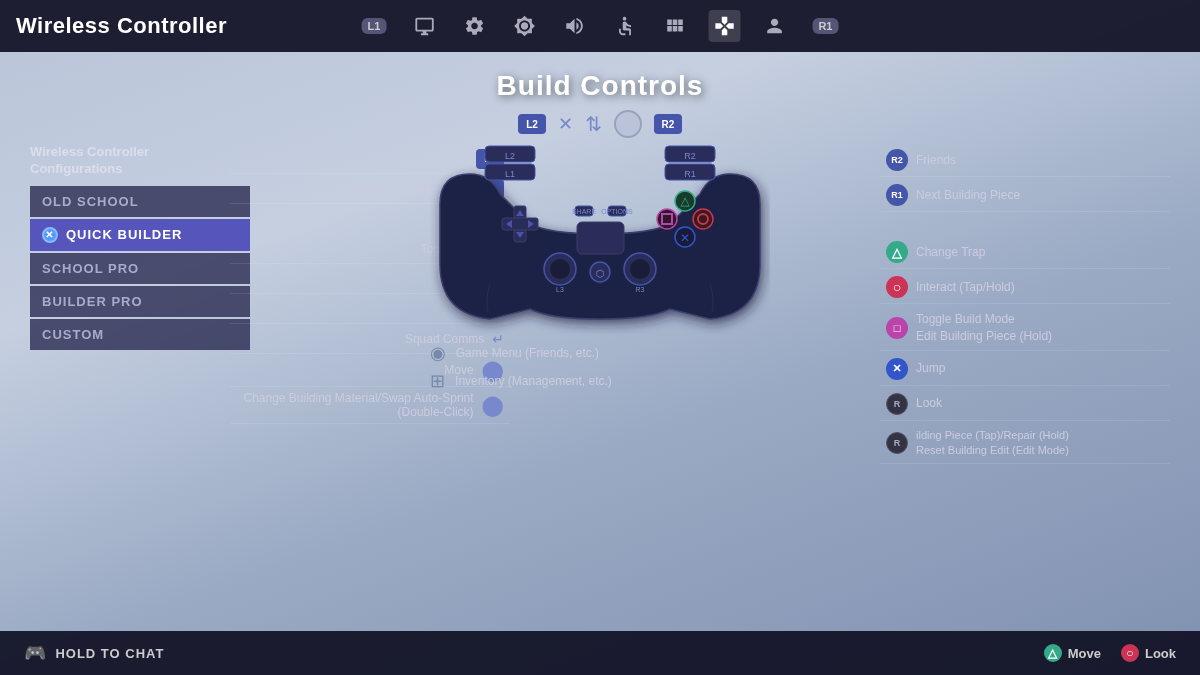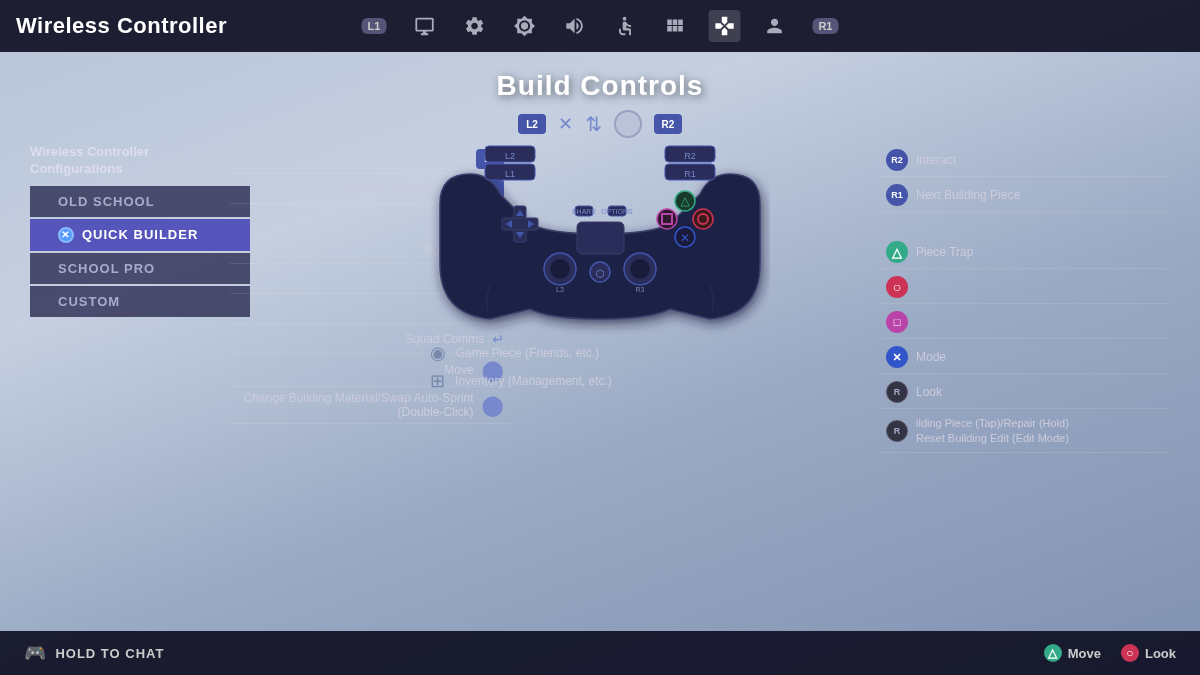--- a/index.html
+++ b/index.html
@@ -147,21 +147,21 @@
       line-height: 1.3;
       margin-bottom: 8px;
     }
     .config-list {
       display: flex;
       flex-direction: column;
       gap: 2px;
     }
     .config-item {
       background: rgba(20, 20, 60, 0.7);
-      padding: 8px 28px;
+      padding: 8px 12px;
       font-size: 13px;
       font-weight: bold;
       letter-spacing: 1px;
       cursor: pointer;
       color: #aac;
     }
     .config-item.active {
       background: #5555bb;
       color: #fff;
       display: flex;
@@ -418,20 +418,21 @@
         <span>Wireless Controller</span><br>
         <span>Configurations</span>
       </div>
       <div class="config-list">
         <div class="config-item">OLD SCHOOL</div>
         <div class="config-item active">
           <span class="x-mark">✕</span>
           QUICK BUILDER
         </div>
         <div class="config-item">SCHOOL PRO</div>
+        <div class="config-item">BUILDER PRO</div>
         <div class="config-item">CUSTOM</div>
       </div>
     </div>
 
     <div id="left-bindings">
 
       <div class="binding-row">
         <span class="binding-label">-</span>
         <span class="btn-badge btn-l2">L2</span>
       </div>
@@ -541,59 +542,61 @@
 
           <text x="130" y="158" fill="#7788aa" font-size="7" text-anchor="middle">L3</text>
 
           <text x="210" y="158" fill="#7788aa" font-size="7" text-anchor="middle">R3</text>
         </svg>
       </div>
 
       <div class="ctrl-bottom-labels">
         <div class="ctrl-bottom-row">
           <span class="ctrl-bottom-icon">◉</span>
-          <span>Game Piece (Friends, etc.)</span>
+          <span>Game Menu (Friends, etc.)</span>
         </div>
         <div class="ctrl-bottom-row">
           <span class="ctrl-bottom-icon">⊞</span>
           <span>Inventory (Management, etc.)</span>
         </div>
       </div>
     </div>
 
     <div id="right-bindings">
 
       <div class="right-binding-row">
         <span class="ps-btn ps-r2">R2</span>
-        <span class="right-binding-label">Interact</span>
+        <span class="right-binding-label">Friends</span>
       </div>
 
       <div class="right-binding-row">
         <span class="ps-btn ps-r1">R1</span>
         <span class="right-binding-label">Next Building Piece</span>
       </div>
 
       <div style="height:20px;"></div>
 
       <div class="right-binding-row">
         <span class="ps-btn ps-tri">△</span>
-        <span class="right-binding-label">Piece Trap</span>
+        <span class="right-binding-label">Change Trap</span>
       </div>
 
       <div class="right-binding-row">
         <span class="ps-btn ps-cir" style="font-size:14px;">○</span>
+        <span class="right-binding-label">Interact (Tap/Hold)</span>
       </div>
 
       <div class="right-binding-row">
         <span class="ps-btn ps-sq">□</span>
+        <span class="right-binding-label">Toggle Build Mode<br>Edit Building Piece (Hold)</span>
       </div>
 
       <div class="right-binding-row">
         <span class="ps-btn ps-x">✕</span>
-        <span class="right-binding-label">Mode</span>
+        <span class="right-binding-label">Jump</span>
       </div>
 
       <div class="right-binding-row">
         <span class="ps-btn ps-rs" style="font-size:9px;">R</span>
         <span class="right-binding-label">Look</span>
       </div>
 
       <div class="right-binding-row">
         <span class="ps-btn ps-rs" style="font-size:9px;">R</span>
         <span class="right-binding-label" style="font-size:11px;">ilding Piece (Tap)/Repair (Hold)<br>Reset Building Edit (Edit Mode)</span>

